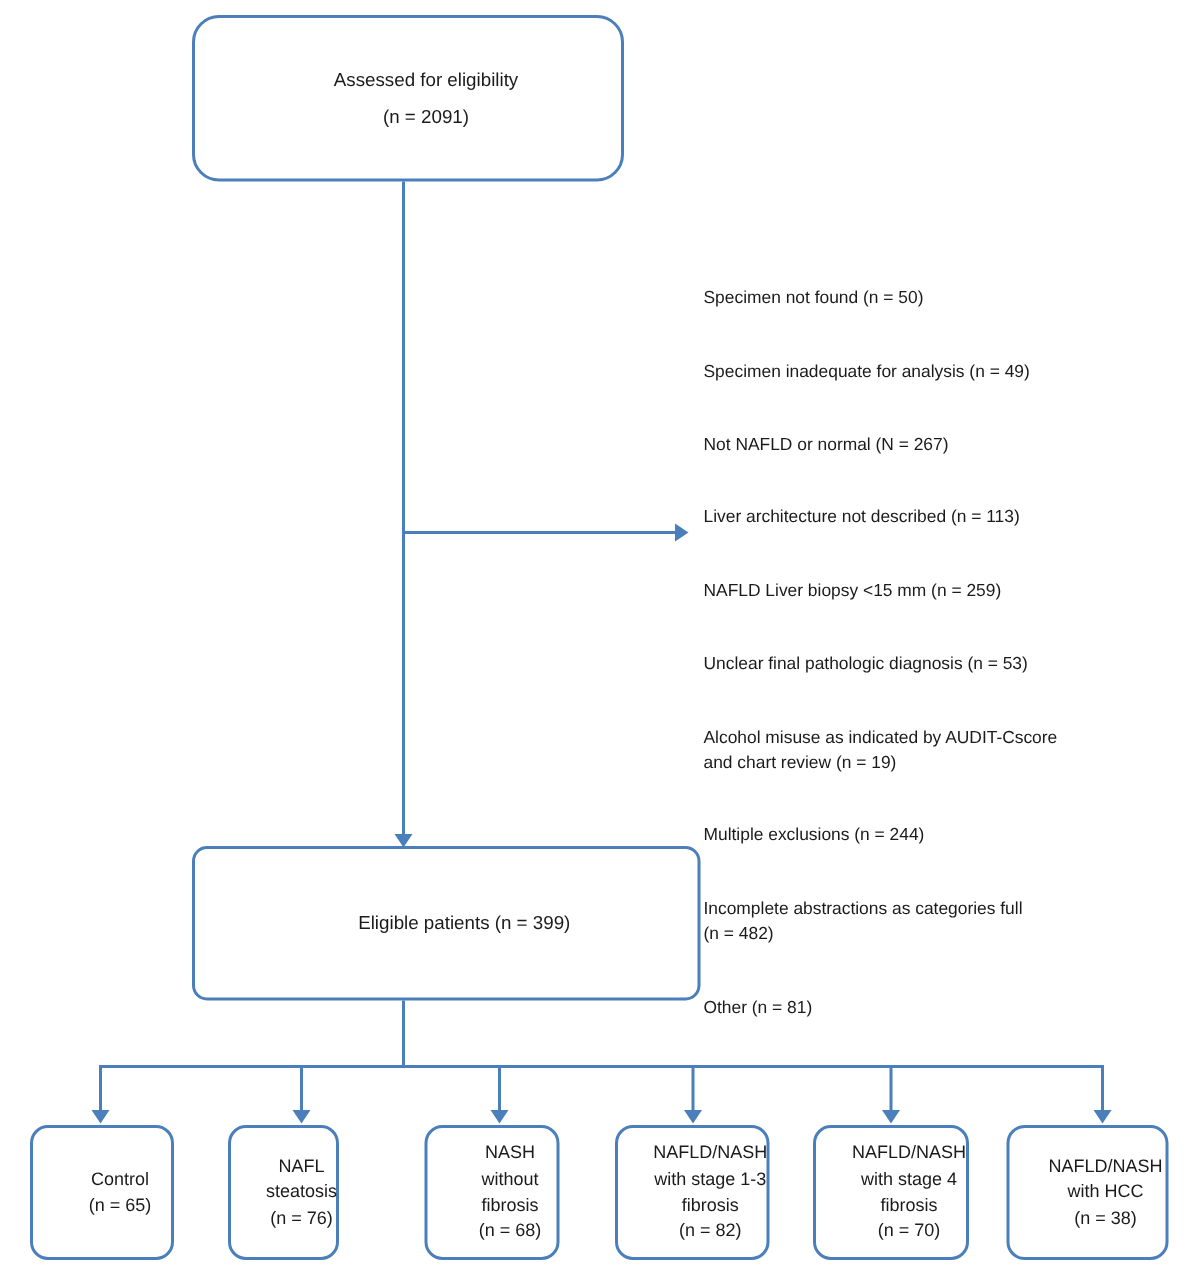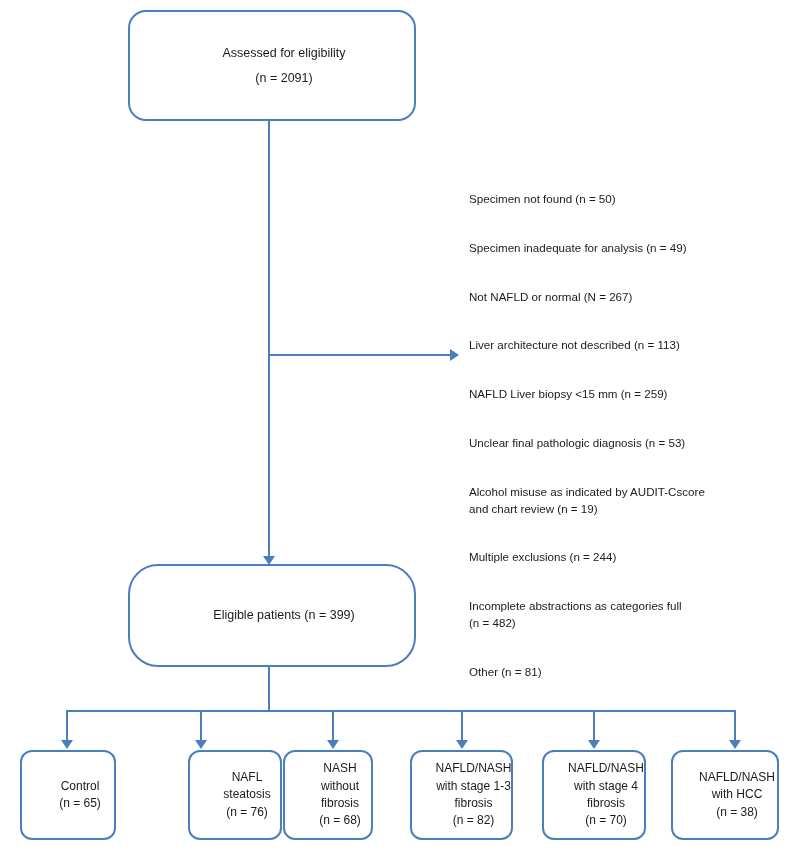--- a/index.html
+++ b/index.html
@@ -48,40 +48,40 @@
     border-radius: 18px;
   }
   #node-assessed .node-text {
     font-size: 12.5px;
     line-height: 2.0;
   }
 
   #node-eligible {
     left: 128px;
     top: 564px;
-    width: 288px;
+    width: 339px;
     height: 103px;
-    border-radius: 30px;
+    border-radius: 10px;
   }
   #node-eligible .node-text {
     font-size: 12.5px;
   }
 
   .leaf {
     top: 750px;
     height: 90px;
     border-radius: 12px;
   }
   .leaf .node-text {
     font-size: 12px;
     line-height: 1.44;
   }
 
   #leaf-0 { left: 20px;  width: 96px;  }
-  #leaf-1 { left: 152px; width: 94px; margin-left: 36px;  }
+  #leaf-1 { left: 152px; width: 74px;  }
   #leaf-2 { left: 283px; width: 90px; justify-content: center;  }
   #leaf-3 { left: 410px; width: 103px; }
   #leaf-4 { left: 542px; width: 104px; }
   #leaf-5 { left: 671px; width: 108px; }
 
   
   .ln {
     position: absolute;
     background: #4a7fbc;
   }

